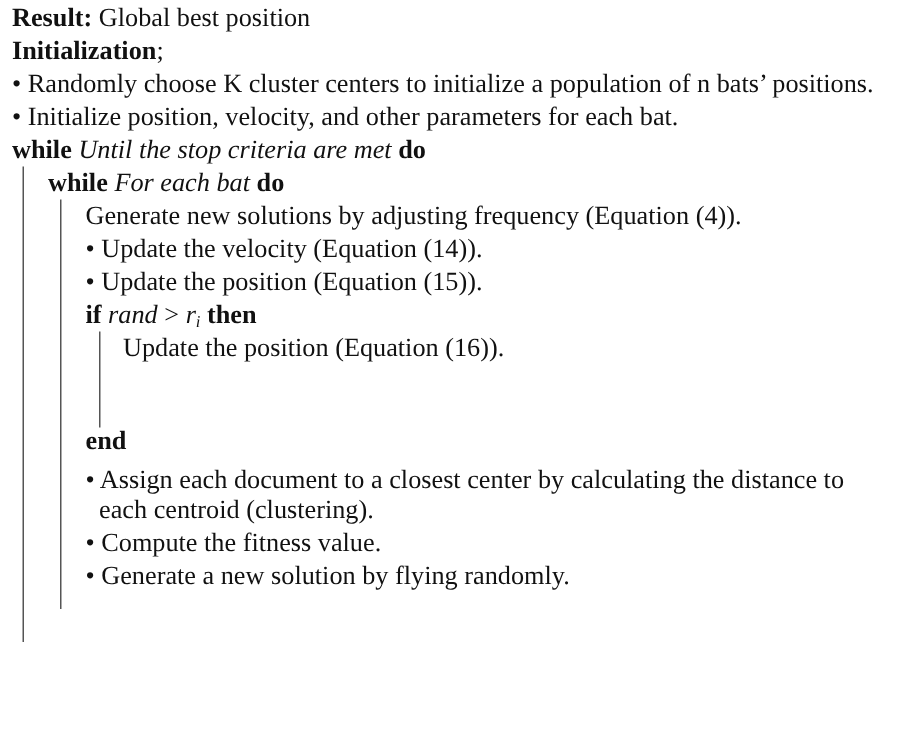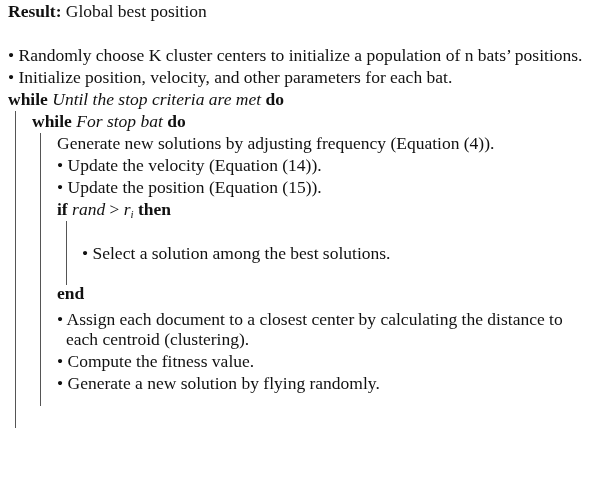--- a/index.html
+++ b/index.html
@@ -16,53 +16,54 @@
 </head>
 <body>
 
 <div class="algo">
 
   <div class="ln" style="left:8px;top:0px">
     <b>Result:</b>
     <span>Global best position</span>
   </div>
 
+  <div class="ln" style="left:8px;top:22px"><b>Initialization</b><span>;</span></div>
 
   <div class="ln" style="left:8px;top:66px">• Initialize position, velocity, and other parameters for each bat.</div>
   <div class="ln" style="left:8px;top:44px">• Randomly choose K cluster centers to initialize a population of n bats’ positions.</div>
 
   <div class="ln" style="left:8px;top:88px">
     <b>while</b>
     <i>Until the stop criteria are met</i>
     <b>do</b>
   </div>
 
   <div class="vl" style="left:15px;top:111px;height:317px"></div>
 
   <div class="ln" style="left:32px;top:110px">
     <b>while</b>
-    <i>For stop bat</i>
+    <i>For each bat</i>
     <b>do</b>
   </div>
 
   <div class="vl" style="left:40px;top:133px;height:273px"></div>
 
   <div class="ln" style="left:57px;top:132px">Generate new solutions by adjusting frequency (Equation (4)).</div>
   <div class="ln" style="left:57px;top:154px">• Update the velocity (Equation (14)).</div>
   <div class="ln" style="left:57px;top:176px">• Update the position (Equation (15)).</div>
 
   <div class="ln" style="left:57px;top:198px">
     <b>if</b>
     <i>rand</i><span> &gt; </span><i>r</i><sub>i</sub>
     <b>then</b>
   </div>
 
   <div class="vl" style="left:66px;top:221px;height:64px"></div>
 
-  <div class="ln" style="left:82px;top:242px">• Select a solution among the best solutions.</div>
+  <div class="ln" style="left:82px;top:220px">Update the position (Equation (16)).</div>
 
   <div class="ln" style="left:57px;top:252px;top:254px"></div>
 
   <div class="ln" style="left:57px;top:258px"></div>
 
   <div class="ln" style="left:57px;top:282px"><b>end</b></div>
 
   <div class="ln" style="left:57px;top:308px">• Assign each document to a closest center by calculating the distance to</div>
   <div class="ln" style="left:57px;top:350px">• Compute the fitness value.</div>
   <div class="ln" style="left:66px;top:328px">each centroid (clustering).</div>

